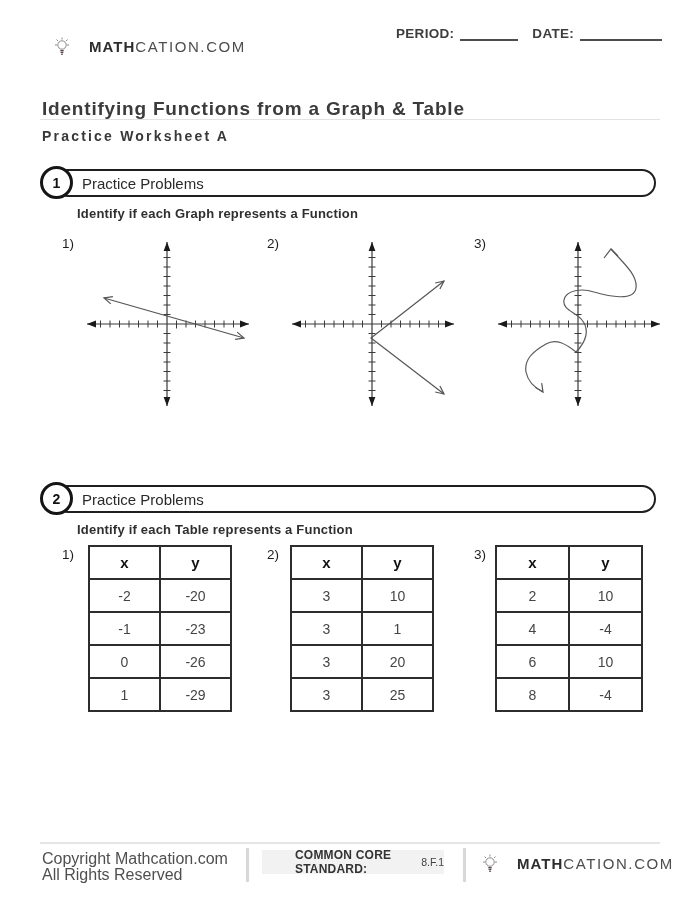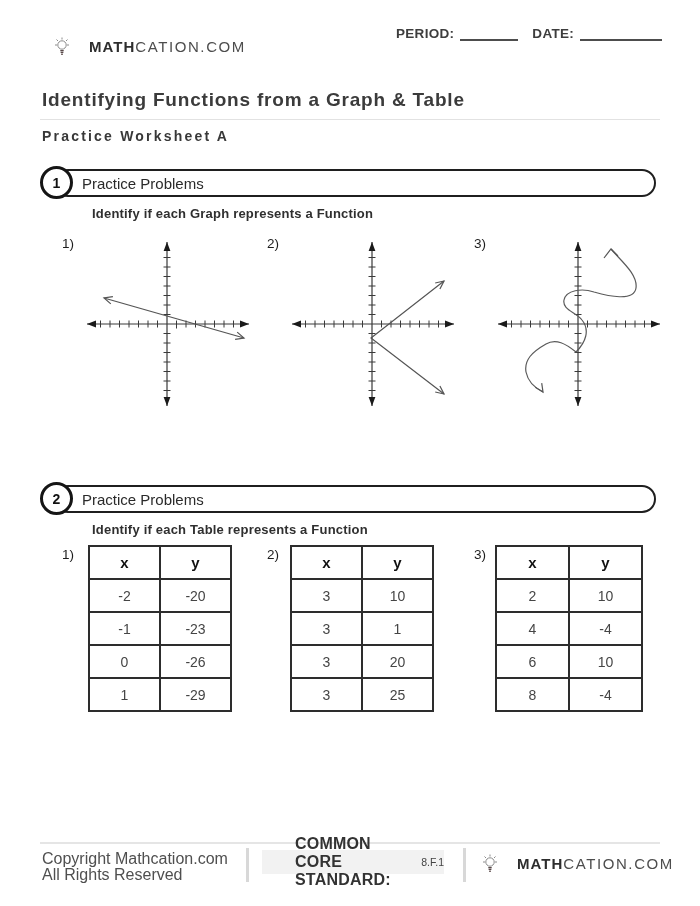--- a/index.html
+++ b/index.html
@@ -17,33 +17,33 @@
   .fields { position:absolute; left:396px; top:26px; width:266px; }
   .frow { display:flex; align-items:flex-end; margin-bottom:11px; }
   .flabel { font-size:13.5px; font-weight:800; color:#3d3d3d; letter-spacing:.3px; white-space:nowrap; }
   .fline { border-bottom:2px solid #4d4d4d; height:15px; margin-left:6px; }
   .fline.grow { flex:1; }
   .fline.w58 { width:58px; }
   .fline.w88 { flex:1; }
   .fgap { width:14px; }
 
   
-  .title { position:absolute; left:42px; top:89px; font-size:19px; font-weight:800; letter-spacing:.8px; color:#3b3b3b; }
+  .title { position:absolute; left:42px; top:98px; font-size:19px; font-weight:800; letter-spacing:.8px; color:#3b3b3b; }
   .title-rule { position:absolute; left:40px; top:119px; width:620px; height:1px; background:#e2e2e2; }
   .subtitle { position:absolute; left:42px; top:128px; font-size:14px; font-weight:800; letter-spacing:2.2px; color:#383838; }
 
   
   .section { position:absolute; left:40px; width:620px; height:36px; }
   .sec1 { top:166px; } .sec2 { top:482px; }
   .sec-circle { position:absolute; left:0; top:0; width:33px; height:33px; border:3px solid #151515; border-radius:50%;
                 background:#fff; z-index:2; display:flex; align-items:center; justify-content:center;
                 font-weight:800; font-size:14px; color:#111; }
   .sec-pill { position:absolute; left:14px; top:3px; width:602px; height:28px; border:2px solid #1f1f1f; border-radius:15px;
               background:#fff; z-index:1; display:flex; align-items:center; padding-left:26px; font-size:15px; color:#2a2a2a; }
-  .instruction { position:absolute; left:92px; font-size:13px; font-weight:800; color:#2f2f2f; letter-spacing:.2px; }
+  .instruction { position:absolute; left:77px; font-size:13px; font-weight:800; color:#2f2f2f; letter-spacing:.2px; }
   .ins1 { top:206px; } .ins2 { top:522px; }
 
   
   .qlabel { position:absolute; font-size:13.5px; color:#1d1d1d; }
   svg.graph { position:absolute; top:234px; width:180px; height:178px; }
   .axis { stroke:#3a3a3a; stroke-width:1.2; fill:none; }
   .tick { stroke:#3a3a3a; stroke-width:1; fill:none; }
   .ah { fill:#1a1a1a; stroke:none; }
   .curve { stroke:#555; stroke-width:1.2; fill:none; }
   .wing { stroke:#555; stroke-width:1.2; fill:none; }
@@ -55,21 +55,21 @@
   table.wtable th { font-size:15px; font-weight:800; color:#111; }
   table.wtable td { font-size:14px; font-weight:400; color:#454545; }
 
   
   .footer-rule { position:absolute; left:40px; top:842px; width:620px; height:2px; background:#e5e5e5; }
   .copyright { position:absolute; left:42px; top:851px; font-size:16px; color:#4f4f4f; line-height:16px; }
   .vdiv { position:absolute; top:848px; width:3px; height:34px; background:#d8d8d8; }
   .vdiv.d1 { left:246px; } .vdiv.d2 { left:463px; }
   .std-box { position:absolute; left:262px; top:850px; width:182px; height:24px; background:#f2f2f2;
              display:flex; align-items:center; justify-content:center; gap:6px; }
-  .std-box .lbl { font-size:16px; font-weight:800; color:#333; letter-spacing:.2px;padding-left:33px; }
+  .std-box .lbl { font-size:12px; font-weight:800; color:#333; letter-spacing:.2px;padding-left:33px; }
   .std-box .val { font-size:10.5px; color:#444; }
   .logo.ftr { left:482px; top:853px; }
 </style>
 </head>
 <body>
 
 <div class="page">
 
   <div class="logo hdr">
     <svg width="16" height="20" viewBox="0 0 16 20">

